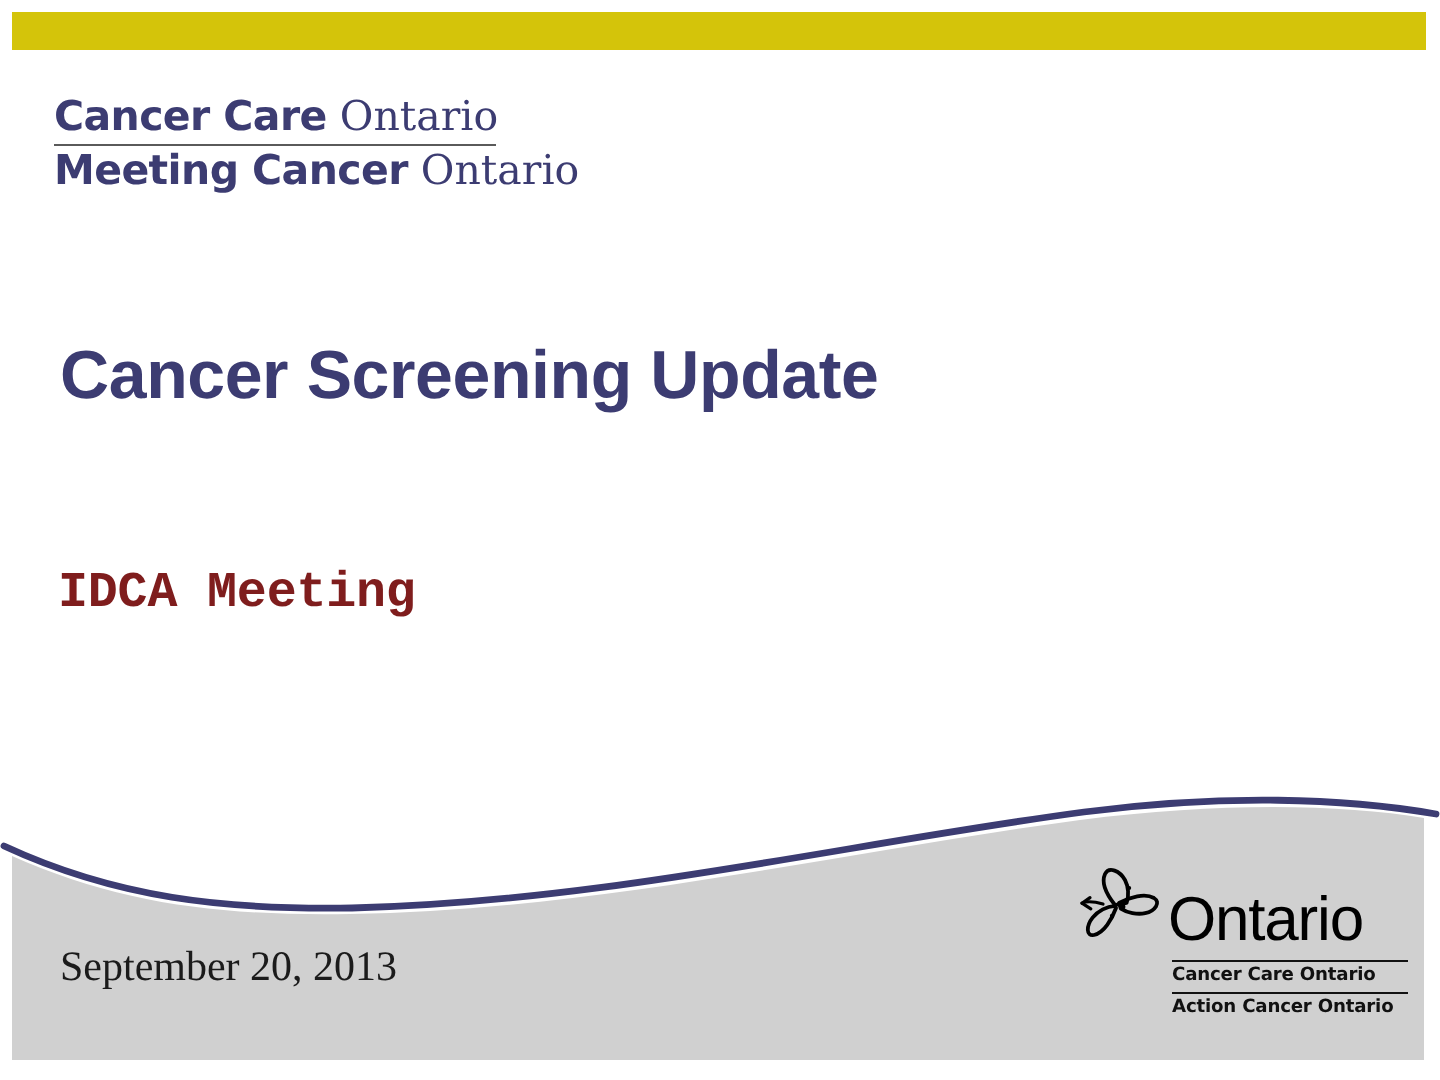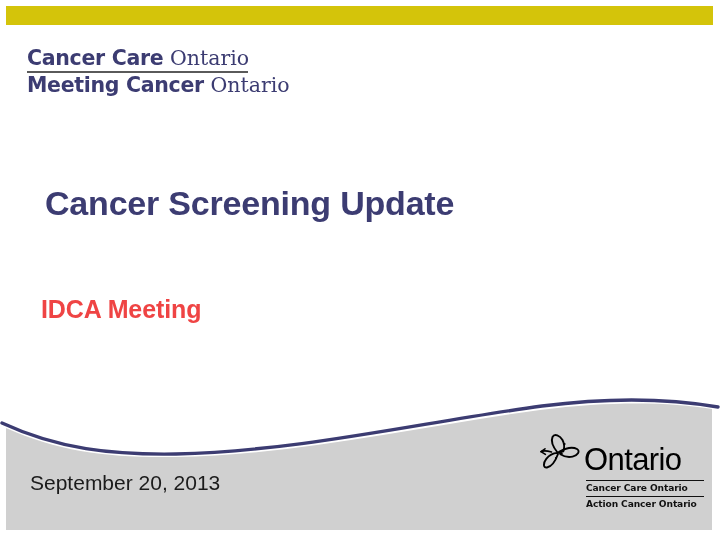--- a/index.html
+++ b/index.html
@@ -71,50 +71,50 @@
     top: 168px;
     width: 620px;
   }
   #slide-title {
     font-family: "Liberation Sans", sans-serif;
     font-weight: bold;
     font-size: 34px;
     line-height: 1.15;
     color: #3c3c72;
     letter-spacing: -0.2px;
-    margin: 16px;
+    margin: 1px;
   }
   #slide-subtitle {
     position: absolute;
     left: 29px;
     top: 283px;
-    font-family: Liberation Sans, sans-serif;
+    font-family: Liberation Mono, monospace;
     font-weight: bold;
     font-size: 25px;
     line-height: 1.15;
-    color: #ef4444;
+    color: #7f1d1d;
     letter-spacing: -0.1px;
-    margin: 12px;
+    margin: 0;
   }
 
   
   #footer-wave {
     position: absolute;
     left: 0;
     top: 390px;
     width: 720px;
     height: 150px;
   }
 
   
   #slide-date {
     position: absolute;
     left: 30px;
     top: 471px;
-    font-family: Liberation Sans, sans-serif;
+    font-family: Liberation Serif, serif;
     font-weight: normal;
     font-size: 21px;
     color: #1b1b1b;
     letter-spacing: 0px;
     white-space: nowrap;
   }
 
   
   #ontario-logo {
     position: absolute;

